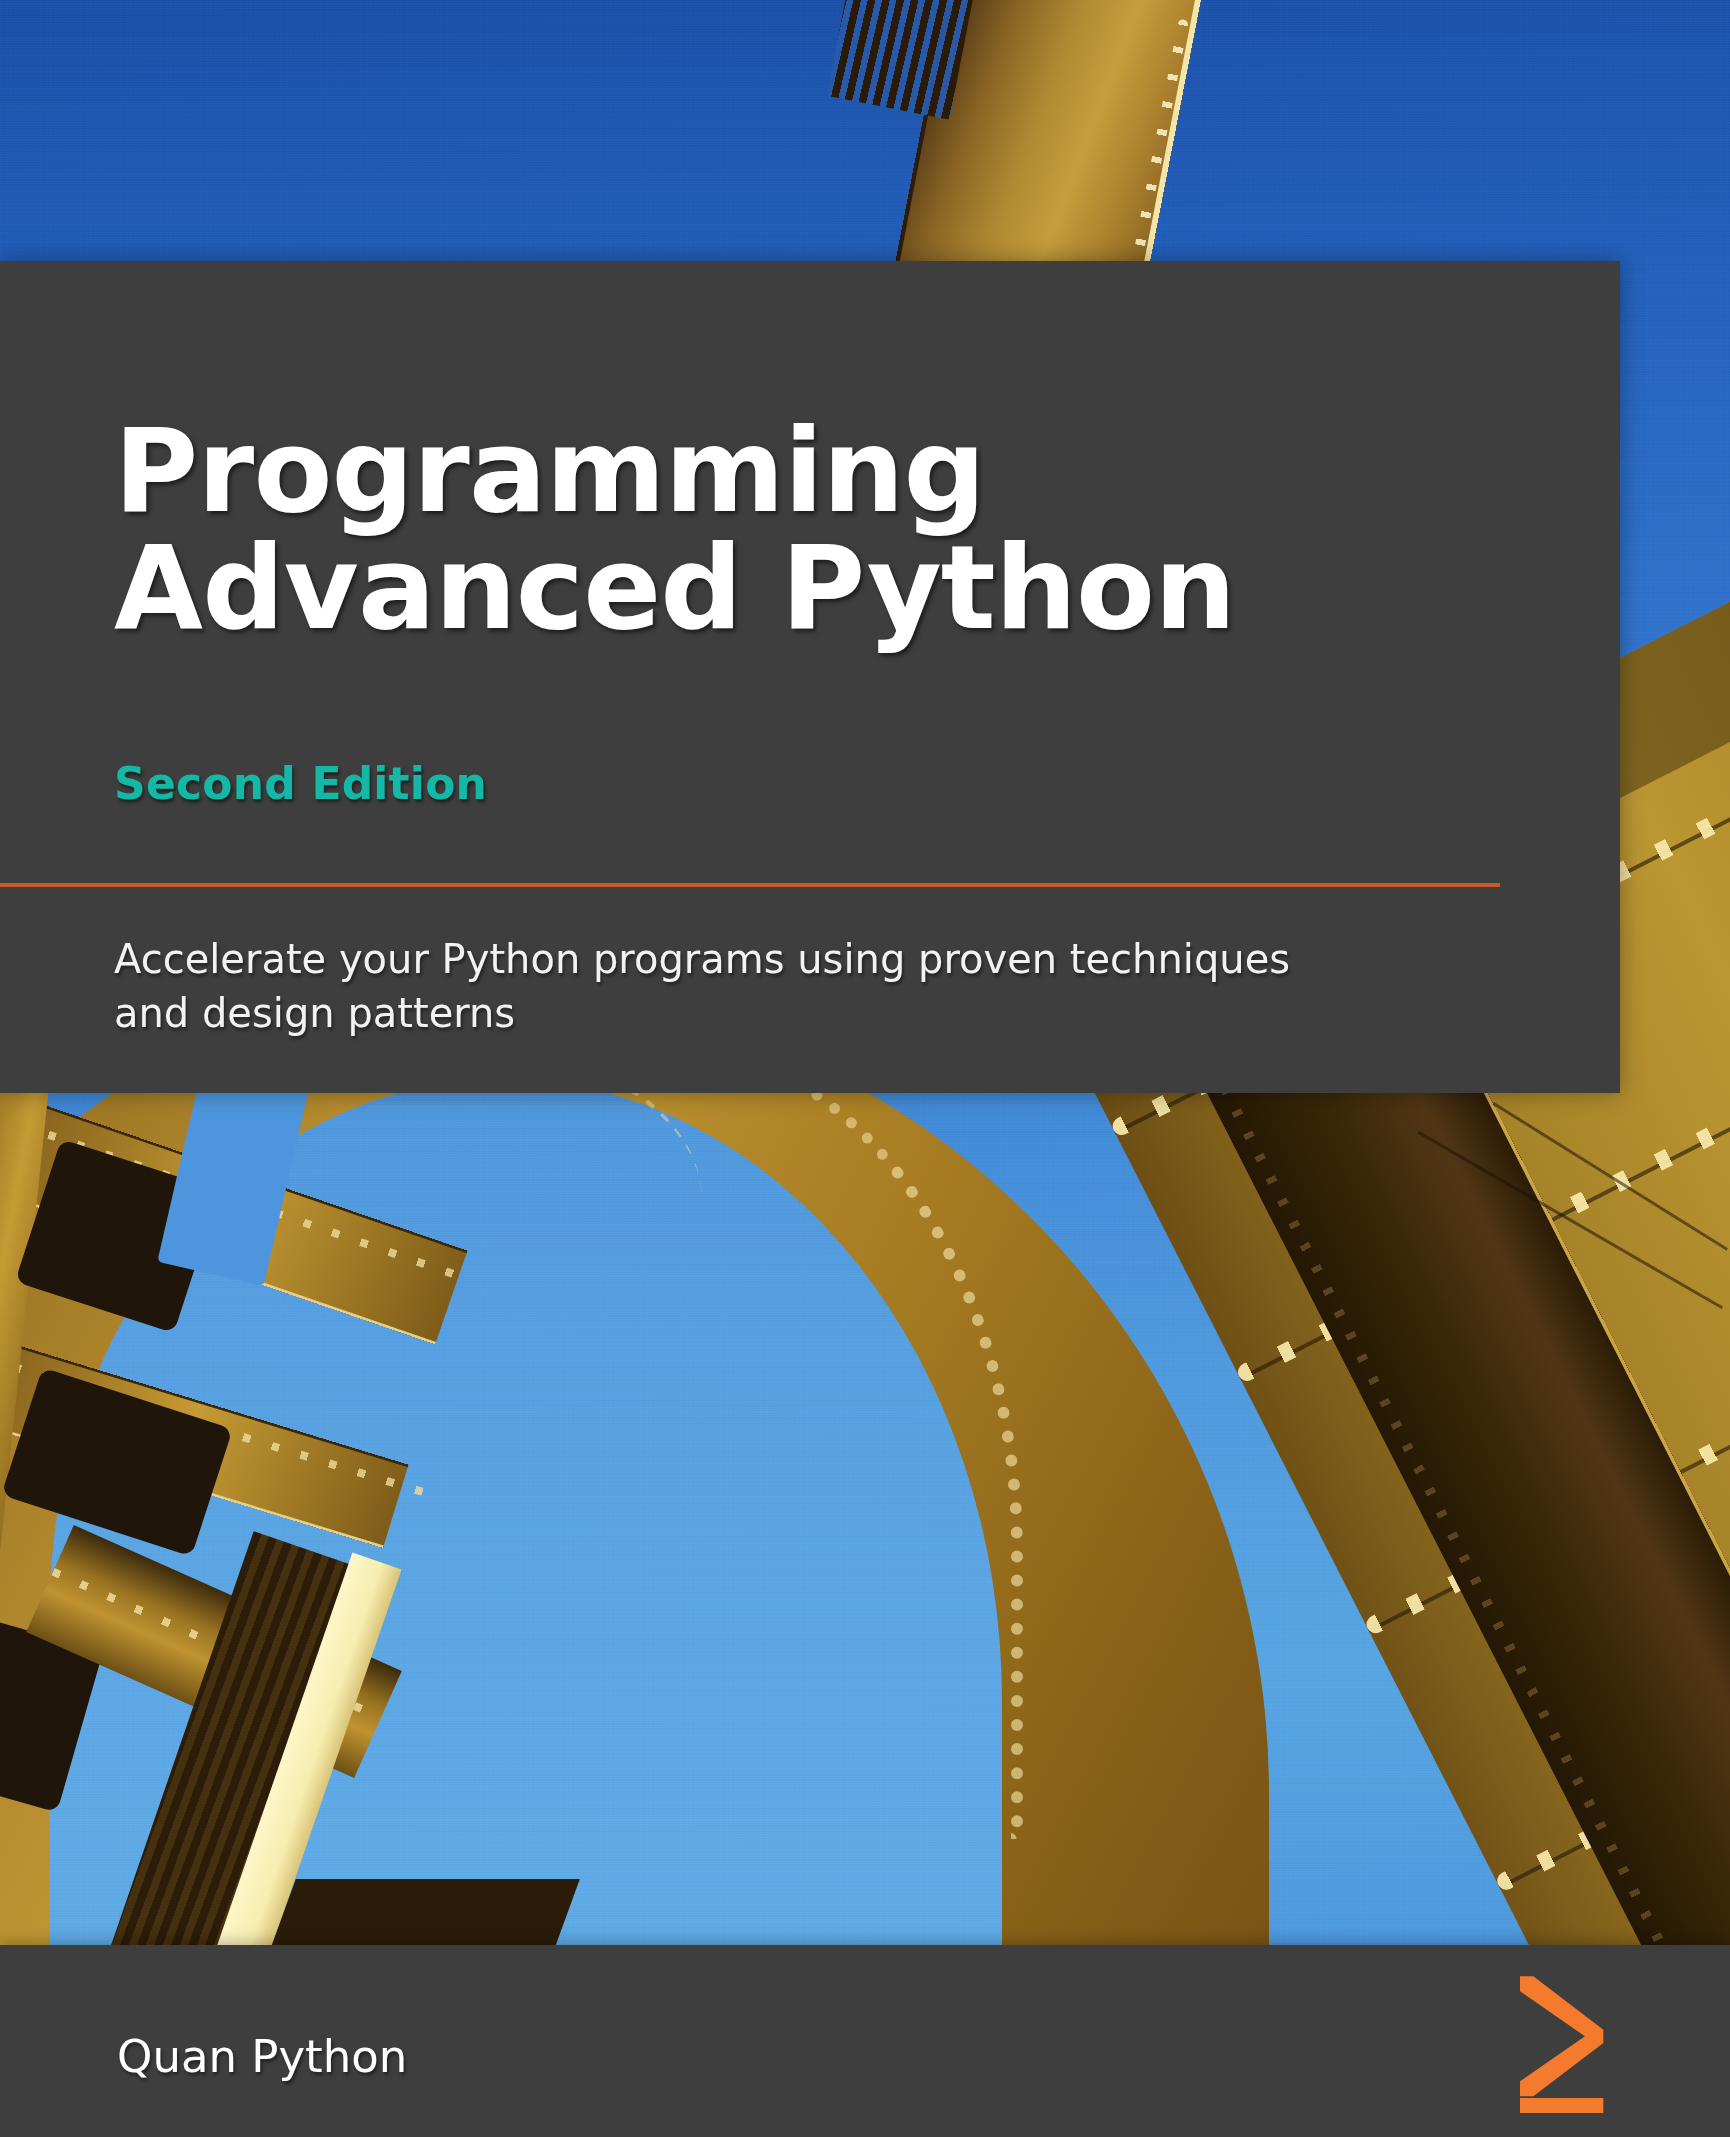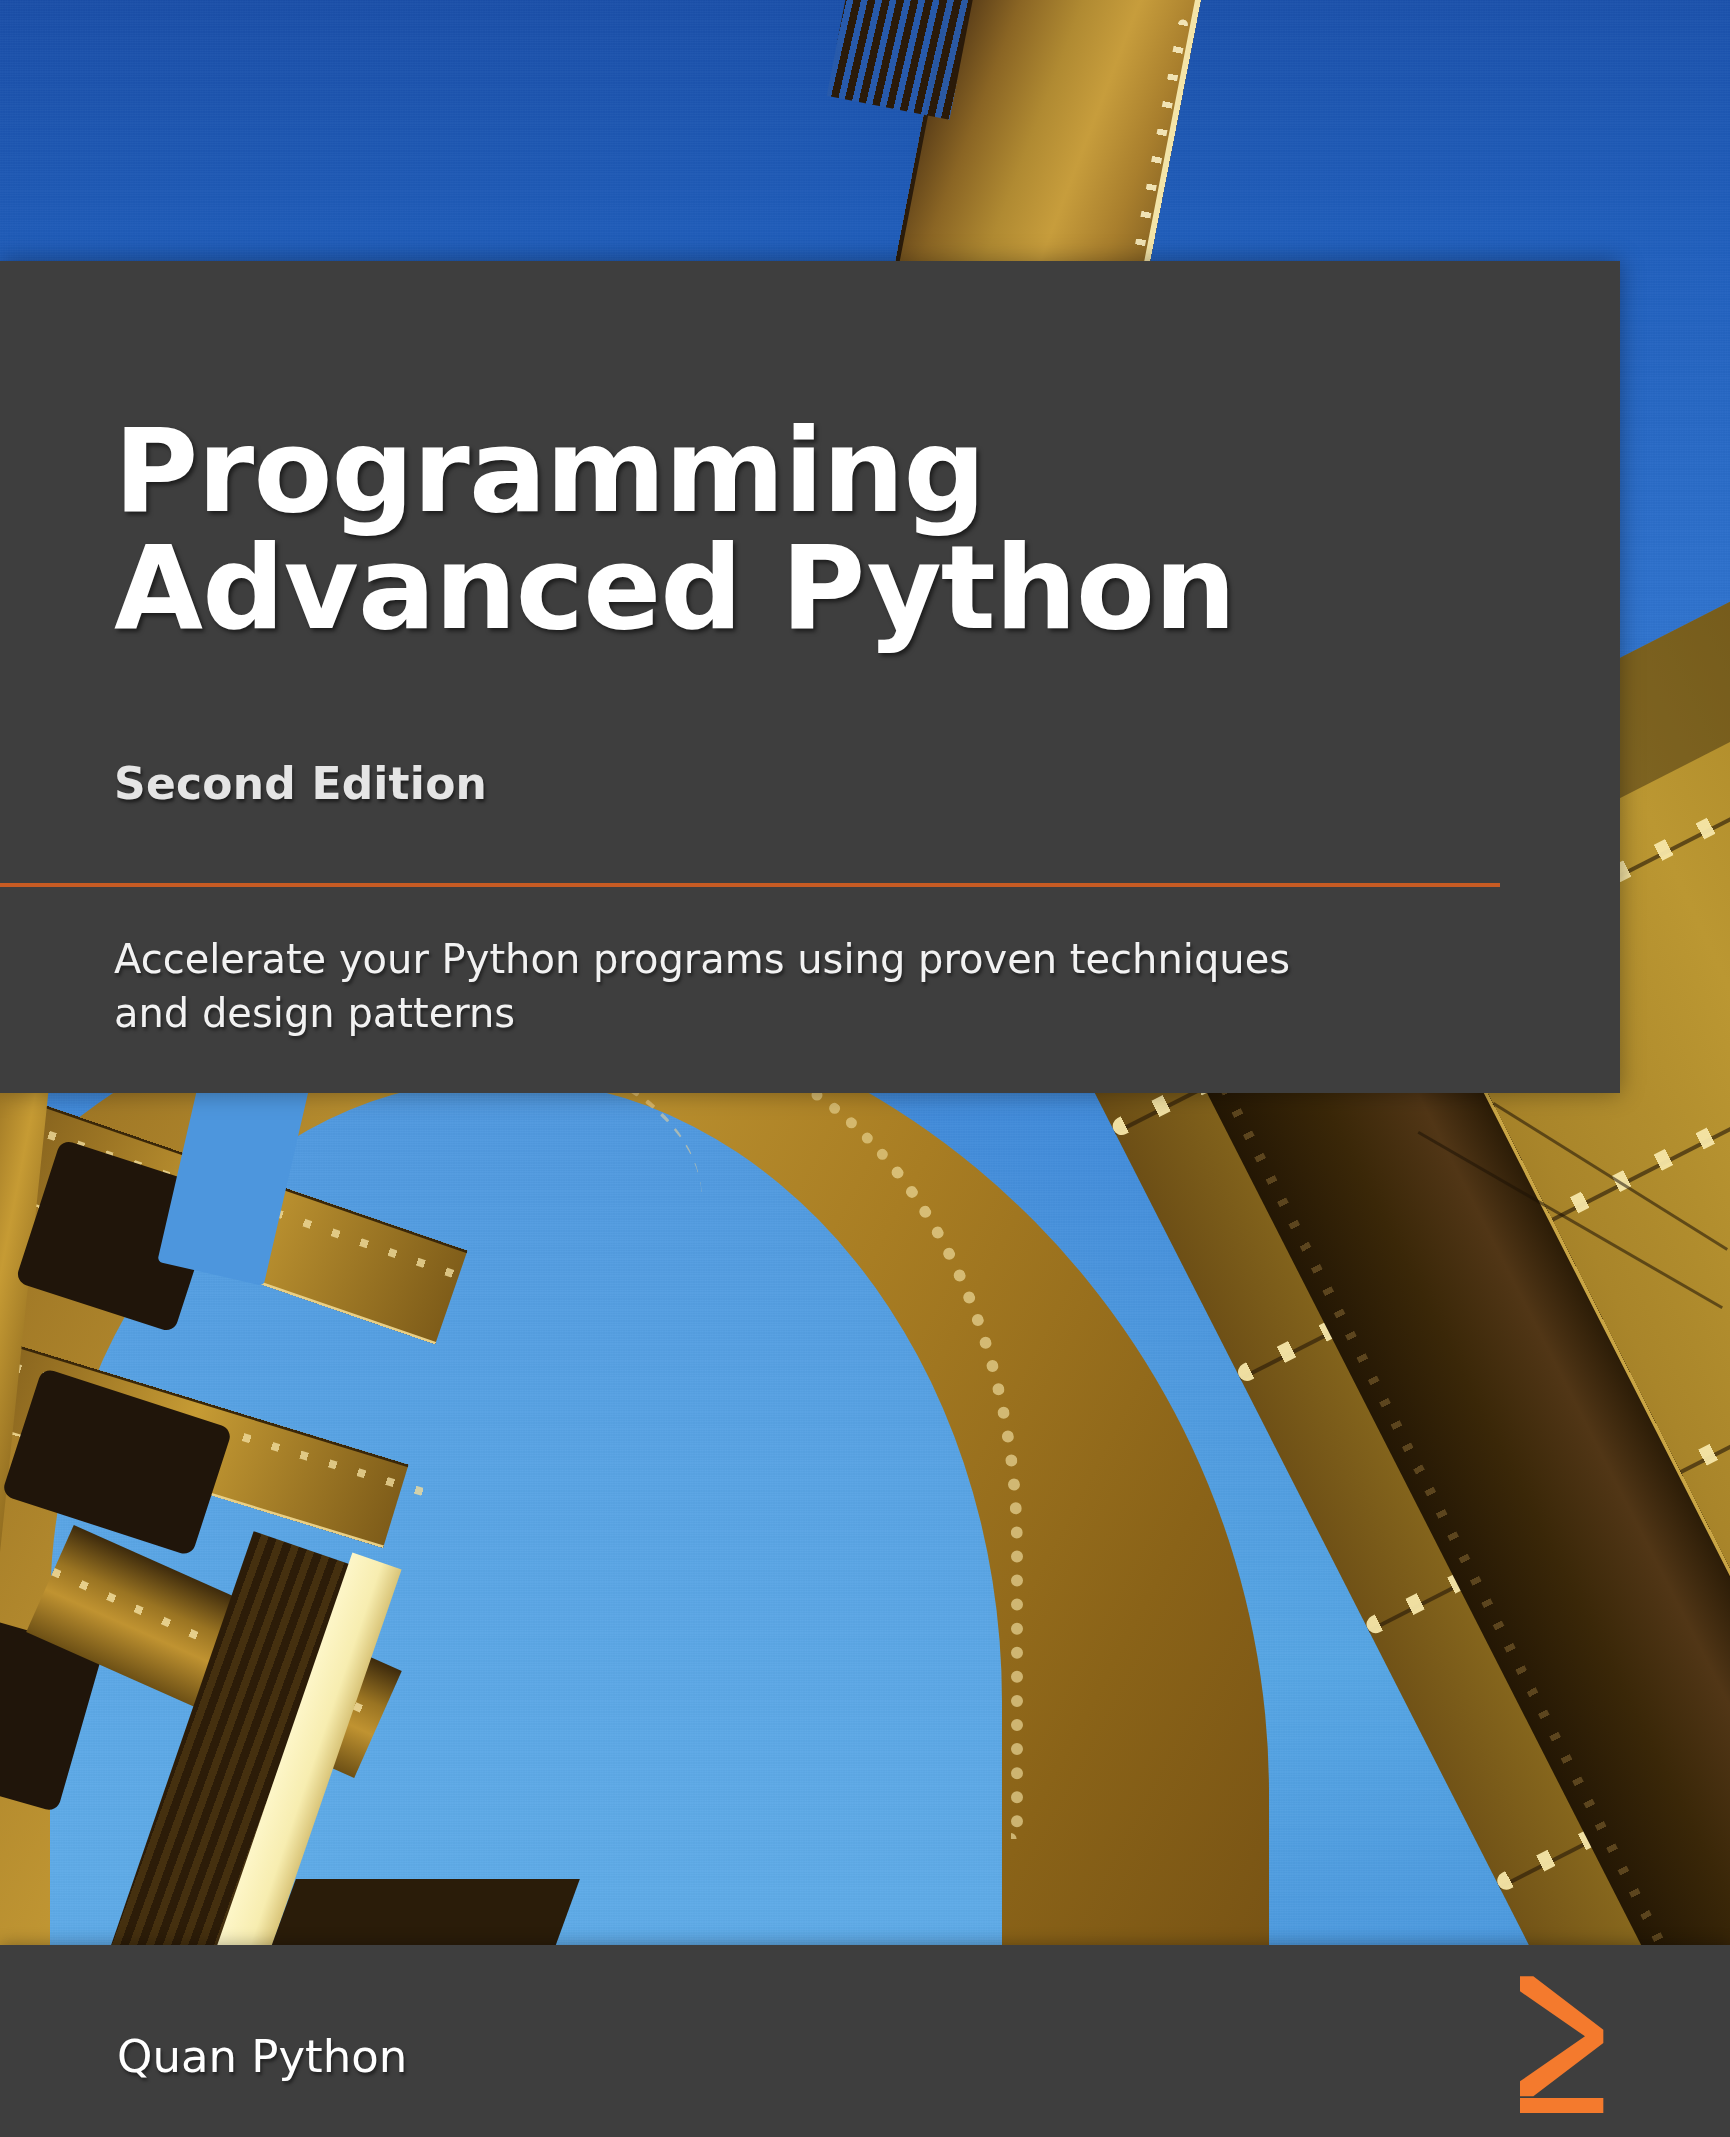--- a/index.html
+++ b/index.html
@@ -318,21 +318,21 @@
     font-weight: bold;
     font-size: 115px;
     line-height: 1.02;
     letter-spacing: -0.8px;
     text-shadow: 2.5px 3.3px 4.2px rgba(0,0,0,.55);
   }
   .edition {
     position: absolute;
     left: 114px;
     top: 497px;
-    color: #e5e5e5;
+    color: #14b8a6;
     font-family: "DejaVu Sans", sans-serif;
     font-weight: bold;
     font-size: 44px;
     letter-spacing: 0.2px;
     text-shadow: 1.7px 2.5px 3.3px rgba(0,0,0,.5);
   }
   .divider {
     position: absolute;
     left: 0;
     top: 622px;

